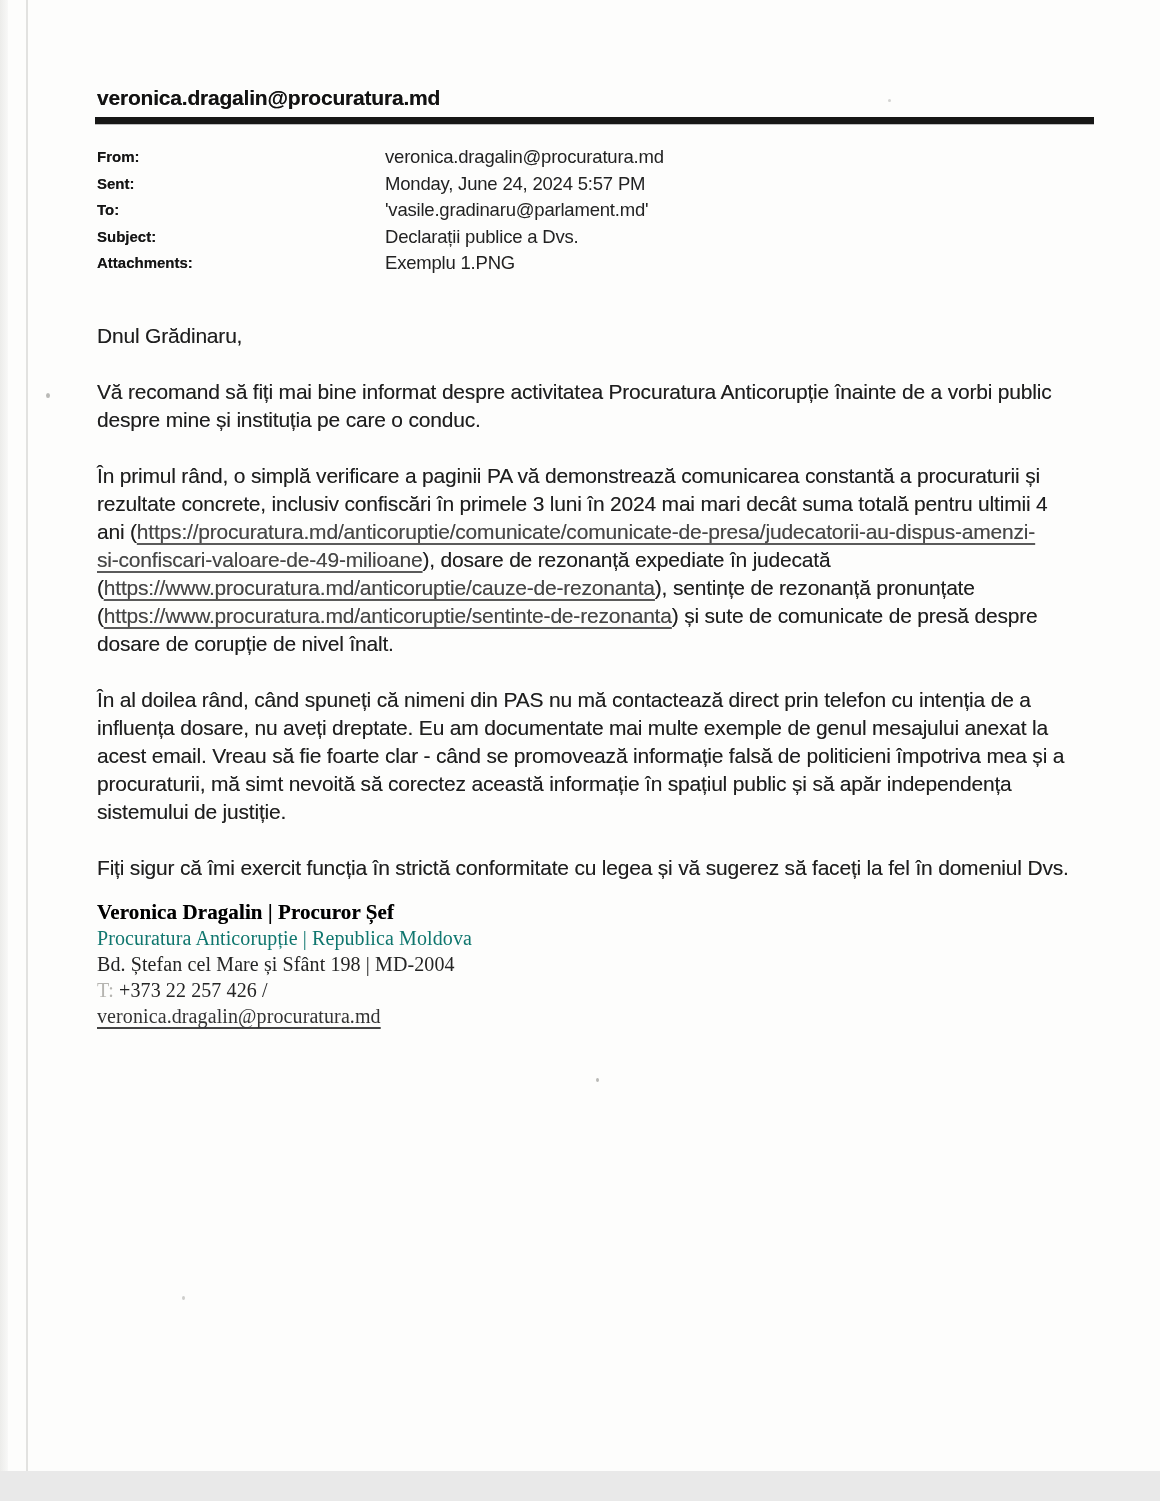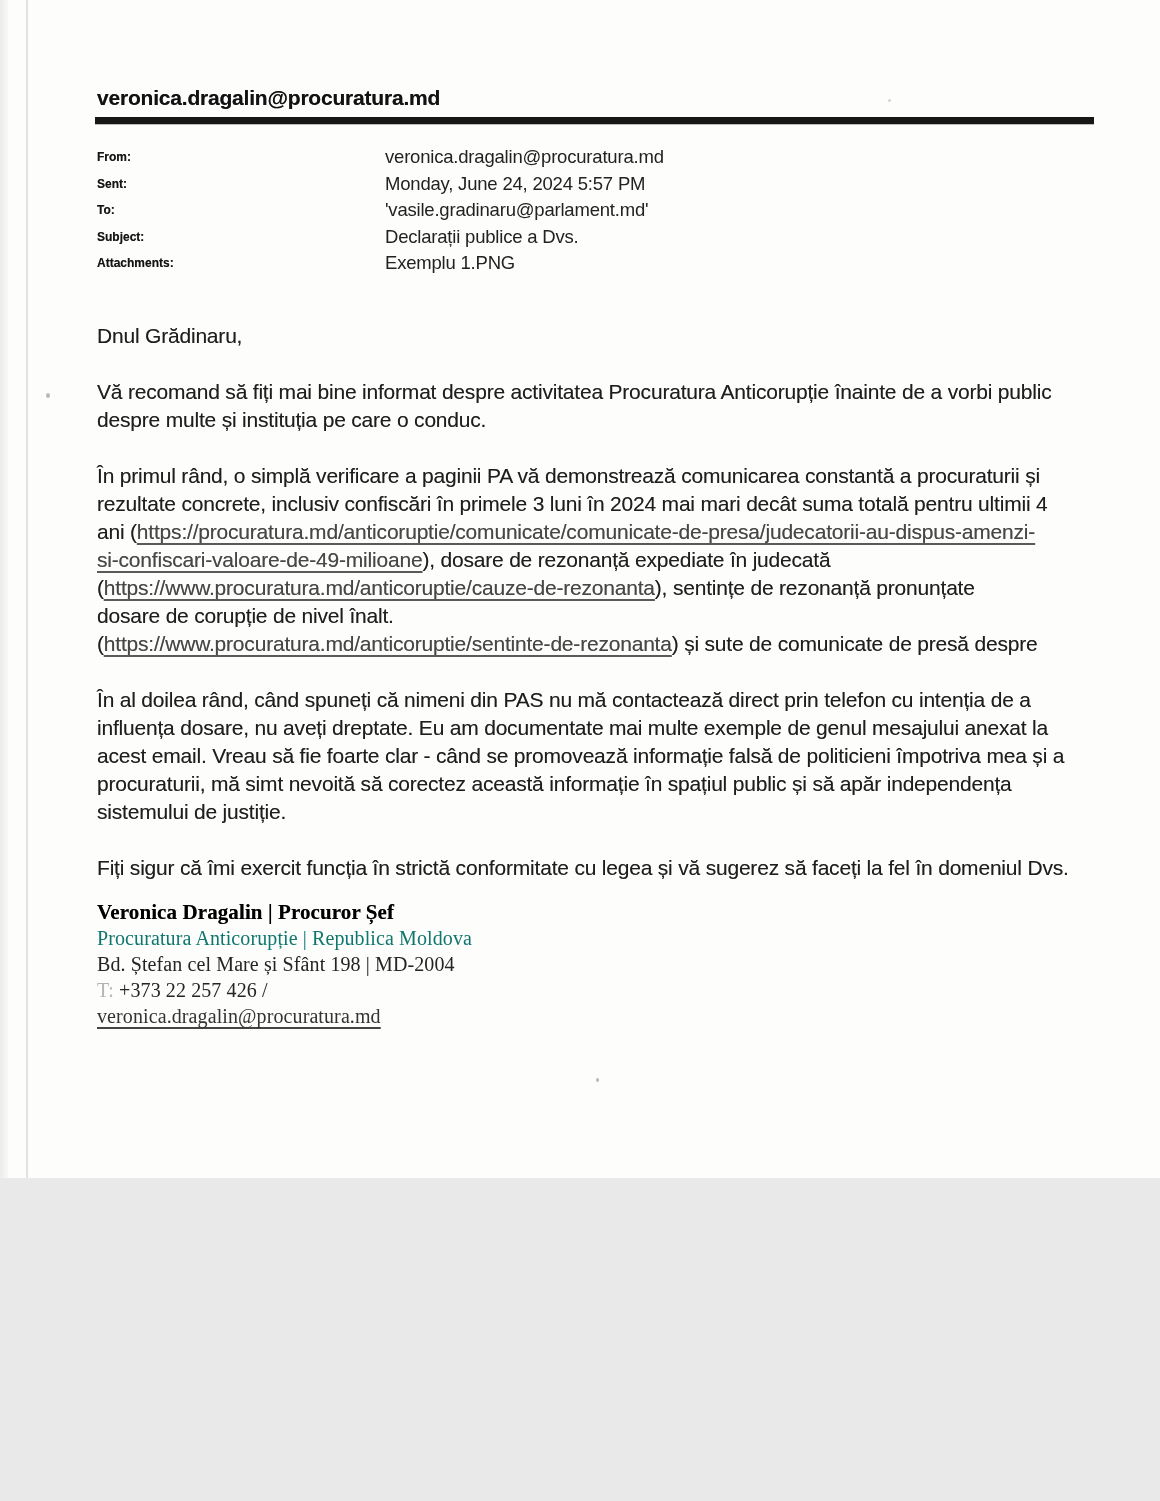--- a/index.html
+++ b/index.html
@@ -3,21 +3,21 @@
 <meta charset="utf-8">
 <style>
   html,body{margin:0;padding:0;}
   body{
     background:#e9e9e9;
     font-family:"Liberation Sans", sans-serif;
   }
   .page{
     position:relative;
     width:1160px;
-    height:1178px;
+    height:1471px;
     margin:0 auto;
     background:#fdfdfc;
     overflow:hidden;
     color:#1c1c1c;
   }
   
   .scan-edge-line{
     position:absolute; left:26px; top:0; width:2px; height:1501px;
     background:#e2e2e0;
   }
@@ -43,21 +43,21 @@
     position:absolute; left:95px; top:117px;
     width:999px; height:7px; background:#171716;
     box-shadow:0 1px 0 rgba(0,0,0,.25);
   }
   .fields{
     position:absolute; left:97px; top:144px; width:1000px;
   }
   .field-row{ display:flex; height:26.5px; line-height:26.5px; }
   .field-label{
     width:288px; flex:0 0 288px;
-    font-weight:bold; font-size:12px; color:#151515;
+    font-weight:bold; font-size:15px; color:#151515;
     text-shadow:0 0 .4px rgba(0,0,0,.55);
   }
   .field-value{ font-size:18.5px; color:#222; letter-spacing:-0.2px; }
 
   
   .body{
     position:absolute; left:97px; top:322px; width:1010px;
     font-size:21px; line-height:28px; color:#1e1e1e;
     letter-spacing:-0.2px;
     text-shadow:0 0 .4px rgba(0,0,0,.4);
@@ -133,31 +133,31 @@
       <span class="field-label">Attachments:</span>
       <span class="field-value">Exemplu 1.PNG</span>
     </div>
   </div>
 
   <div class="body">
     <div class="line">Dnul Grădinaru,</div>
 
     <div class="para">
       <div class="line">Vă recomand să fiți mai bine informat despre activitatea Procuratura Anticorupție înainte de a vorbi public</div>
-      <div class="line">despre multe și instituția pe care o conduc.</div>
+      <div class="line">despre mine și instituția pe care o conduc.</div>
     </div>
 
     <div class="para">
       <div class="line">În primul rând, o simplă verificare a paginii PA vă demonstrează comunicarea constantă a procuraturii și</div>
       <div class="line">rezultate concrete, inclusiv confiscări în primele 3 luni în 2024 mai mari decât suma totală pentru ultimii 4</div>
       <div class="line"><span>ani (</span><span class="link">https://procuratura.md/anticoruptie/comunicate/comunicate-de-presa/judecatorii-au-dispus-amenzi-</span></div>
       <div class="line"><span class="link">si-confiscari-valoare-de-49-milioane</span><span>), dosare de rezonanță expediate în judecată</span></div>
       <div class="line"><span>(</span><span class="link">https://www.procuratura.md/anticoruptie/cauze-de-rezonanta</span><span>), sentințe de rezonanță pronunțate</span></div>
+      <div class="line"><span>(</span><span class="link">https://www.procuratura.md/anticoruptie/sentinte-de-rezonanta</span><span>) și sute de comunicate de presă despre</span></div>
       <div class="line">dosare de corupție de nivel înalt.</div>
-      <div class="line"><span>(</span><span class="link">https://www.procuratura.md/anticoruptie/sentinte-de-rezonanta</span><span>) și sute de comunicate de presă despre</span></div>
     </div>
 
     <div class="para">
       <div class="line">În al doilea rând, când spuneți că nimeni din PAS nu mă contactează direct prin telefon cu intenția de a</div>
       <div class="line">influența dosare, nu aveți dreptate. Eu am documentate mai multe exemple de genul mesajului anexat la</div>
       <div class="line">acest email. Vreau să fie foarte clar - când se promovează informație falsă de politicieni împotriva mea și a</div>
       <div class="line">procuraturii, mă simt nevoită să corectez această informație în spațiul public și să apăr independența</div>
       <div class="line">sistemului de justiție.</div>
     </div>
 

